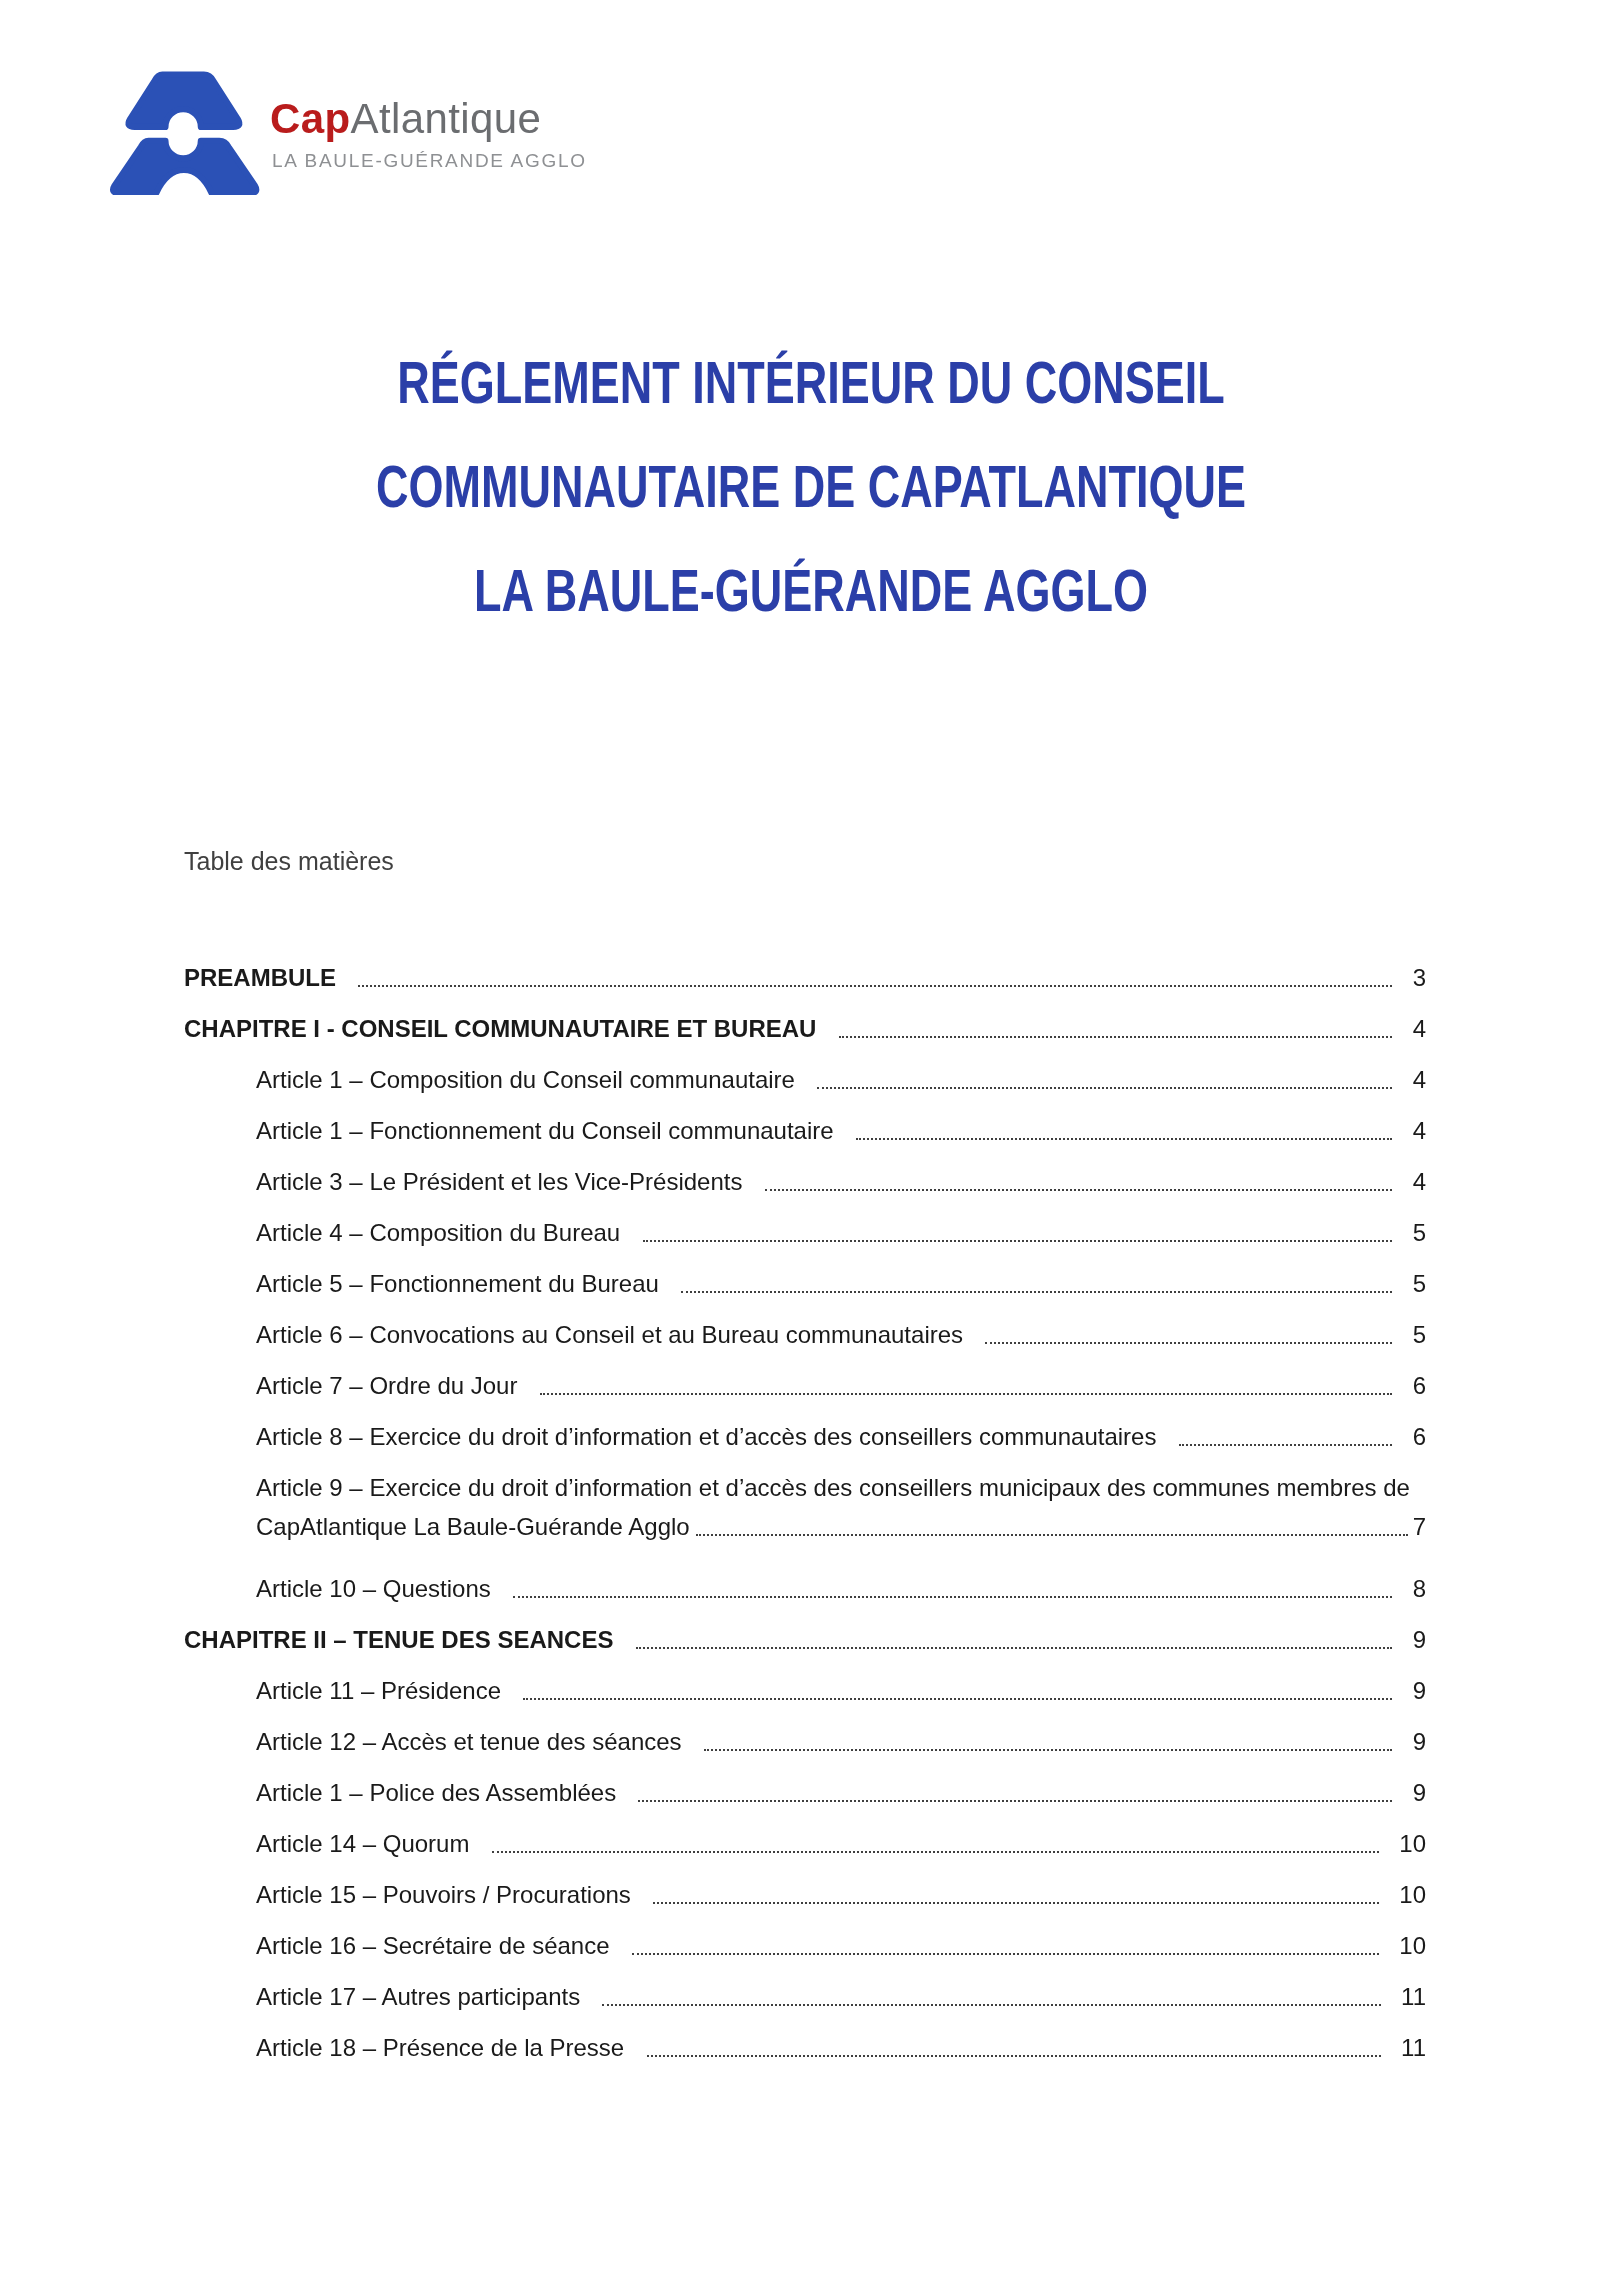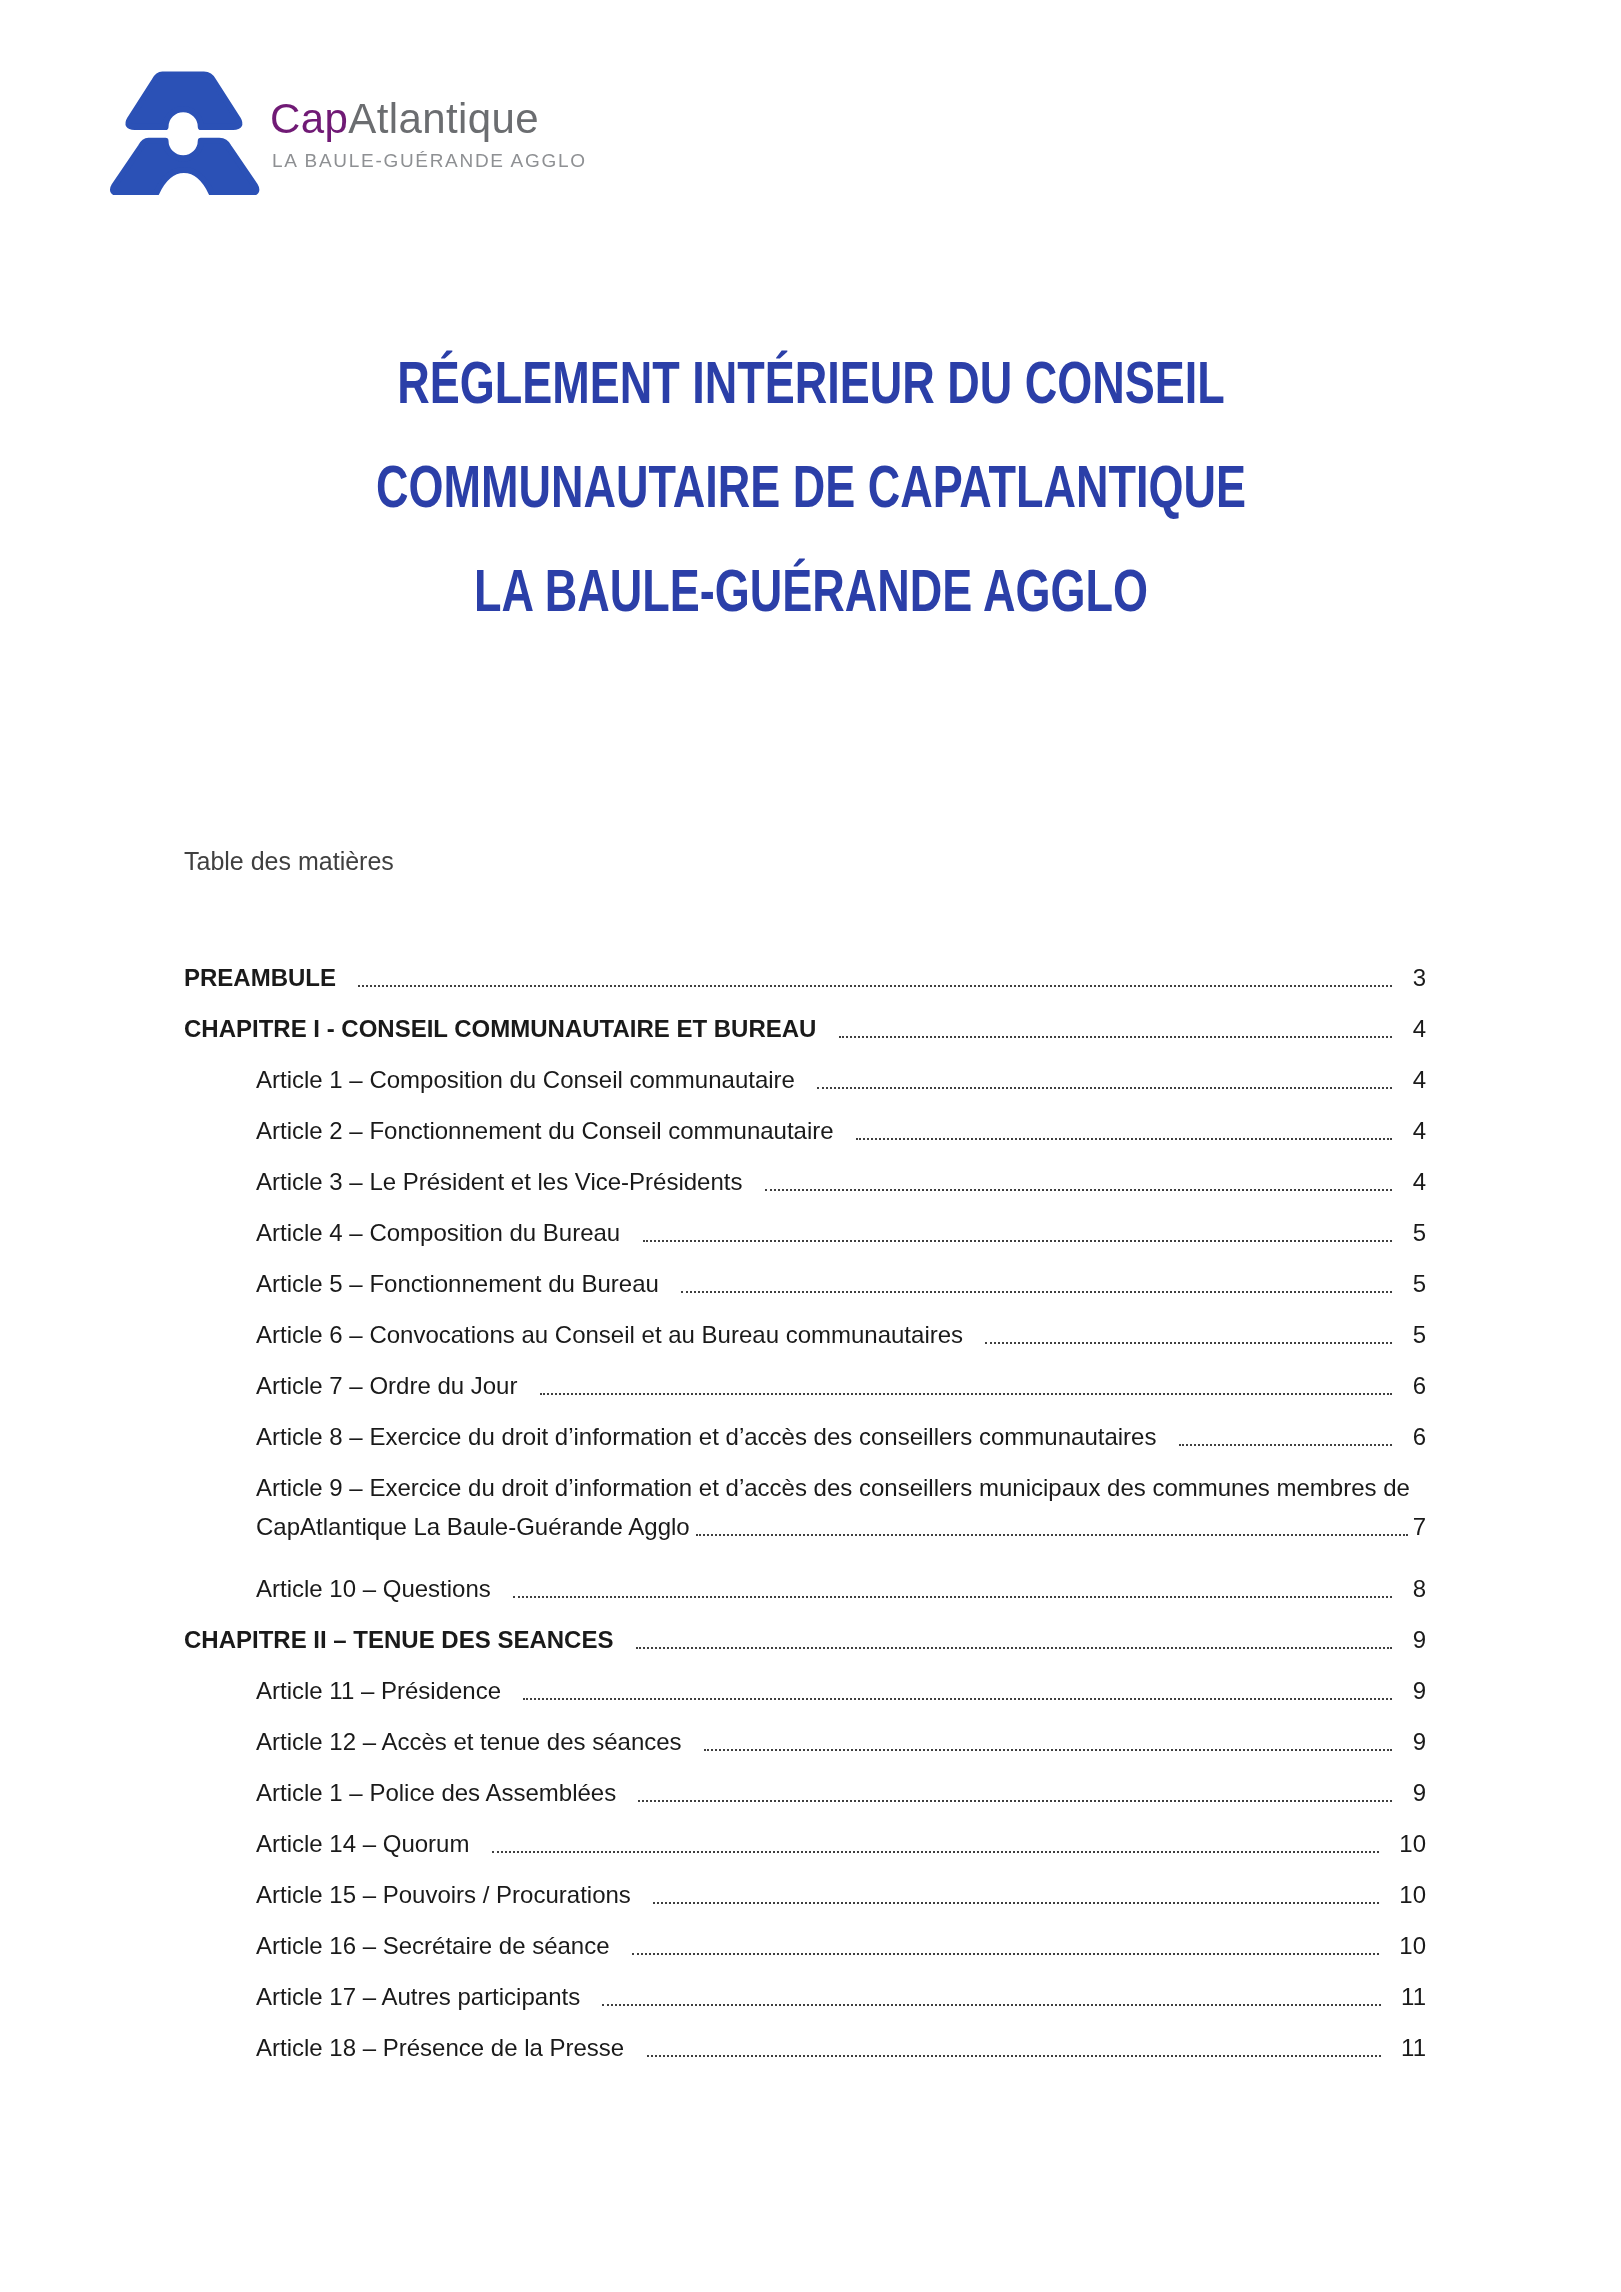--- a/index.html
+++ b/index.html
@@ -9,21 +9,21 @@
     background:#ffffff;
     overflow:hidden;
     font-family:"Liberation Sans","DejaVu Sans",sans-serif;
     color:#1a1a1a;
   }
 
   
   .logo-icon { position:absolute; left:110px; top:68px; width:154px; height:127px; }
   .brand { position:absolute; left:270px; top:95px; font-size:42px; line-height:47px;
            color:#6b6d70; letter-spacing:0.4px; white-space:nowrap; }
-  .brand .b { font-weight:normal; color:#701a75; }
+  .brand .b { font-weight:bold; color:#b91c1c; }
   .brand-sub { position:absolute; left:272px; top:150px; font-size:19px;
                letter-spacing:1.7px; color:#8e9093; white-space:nowrap; }
 
   
   .doc-title {
     position:absolute; left:0; top:331px; width:1622px;
     text-align:center; font-weight:bold; font-size:60px; line-height:104px;
     color:#2b3fa8; transform:scaleX(0.75); white-space:nowrap;
   }
   .doc-title div { height:104px; }
@@ -81,21 +81,21 @@
       <span class="pg">4</span>
     </div>
 
     <div class="toc-row indent">
       <span class="t">Article 1 – Composition du Conseil communautaire</span>
       <span class="leader"></span>
       <span class="pg">4</span>
     </div>
 
     <div class="toc-row indent">
-      <span class="t">Article 2 – Fonctionnement du Conseil communautaire</span>
+      <span class="t">Article 1 – Fonctionnement du Conseil communautaire</span>
       <span class="leader"></span>
       <span class="pg">4</span>
     </div>
 
     <div class="toc-row indent">
       <span class="t">Article 3 – Le Président et les Vice-Présidents</span>
       <span class="leader"></span>
       <span class="pg">4</span>
     </div>
 

